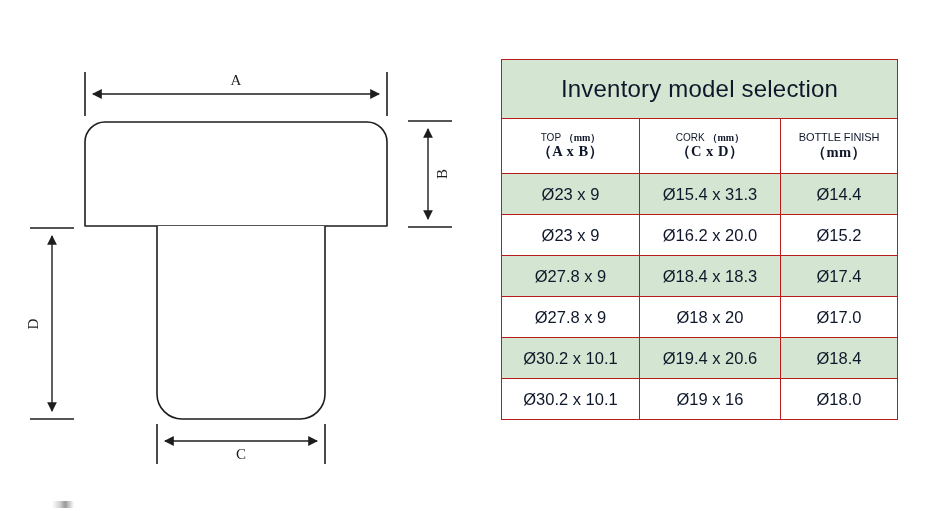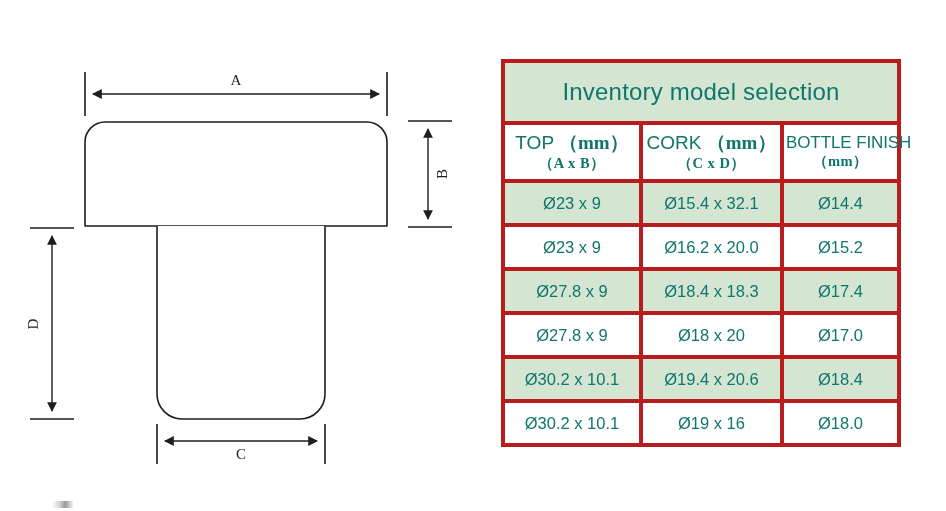--- a/index.html
+++ b/index.html
@@ -37,55 +37,55 @@
     top: 59px;
     width: 396px;
   }
   table.spec {
     border-collapse: collapse;
     width: 396px;
     table-layout: fixed;
     background: #ffffff;
   }
   table.spec td {
-    border: 4px solid #b91c1c;
+    border: 1px solid #b91c1c;
     text-align: center;
     vertical-align: middle;
-    color: #0f766e;
+    color: #0f172a;
   }
   td.title-cell {
     height: 56px;
     font-size: 24px;
     font-weight: 400;
     letter-spacing: .2px;
     background: #d4e5d1;
     font-family: "Liberation Sans", sans-serif;
   }
   td.head-cell {
     height: 50px;
     padding: 2px 2px;
     background: #ffffff;
     line-height: 1.18;
   }
   .head-top {
-    font-size: 19px;
+    font-size: 10px;
     font-family: "Liberation Sans", sans-serif;
     white-space: nowrap;
   }
   .head-top .unit,
   .head-sub {
     font-family: "Liberation Serif", serif;
     font-weight: bold;
   }
   .head-sub {
     font-size: 14.5px;
     letter-spacing: .5px;
     text-align: center;
   }
-  td.head-cell.narrow .head-top { font-size: 17px; letter-spacing: -.1px; }
+  td.head-cell.narrow .head-top { font-size: 11px; letter-spacing: -.1px; }
 
   td.data-cell {
     height: 38px;
     font-size: 16.5px;
     font-family: Liberation Sans, sans-serif;
   }
   tr.shaded td.data-cell { background: #d4e5d1; }
   tr.plain  td.data-cell { background: #ffffff; }
 
   
@@ -174,21 +174,21 @@
           <td class="head-cell narrow">
             <div class="head-top">
               <span>BOTTLE FINISH</span>
             </div>
             <div class="head-sub">（mm）</div>
           </td>
         </tr>
 
         <tr class="shaded">
           <td class="data-cell">Ø23 x 9</td>
-          <td class="data-cell">Ø15.4 x 32.1</td>
+          <td class="data-cell">Ø15.4 x 31.3</td>
           <td class="data-cell">Ø14.4</td>
         </tr>
         <tr class="plain">
           <td class="data-cell">Ø23 x 9</td>
           <td class="data-cell">Ø16.2 x 20.0</td>
           <td class="data-cell">Ø15.2</td>
         </tr>
         <tr class="shaded">
           <td class="data-cell">Ø27.8 x 9</td>
           <td class="data-cell">Ø18.4 x 18.3</td>

